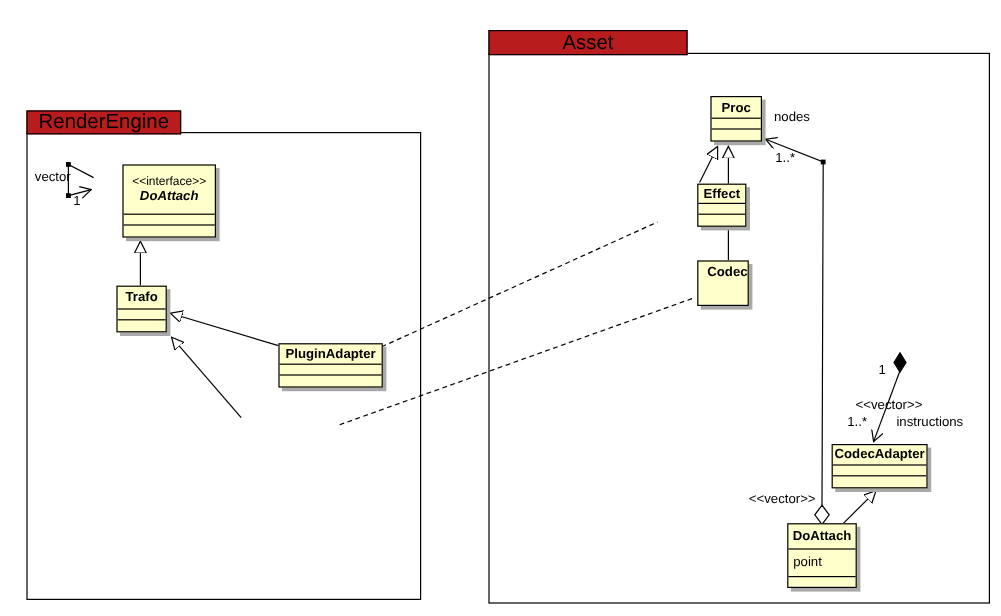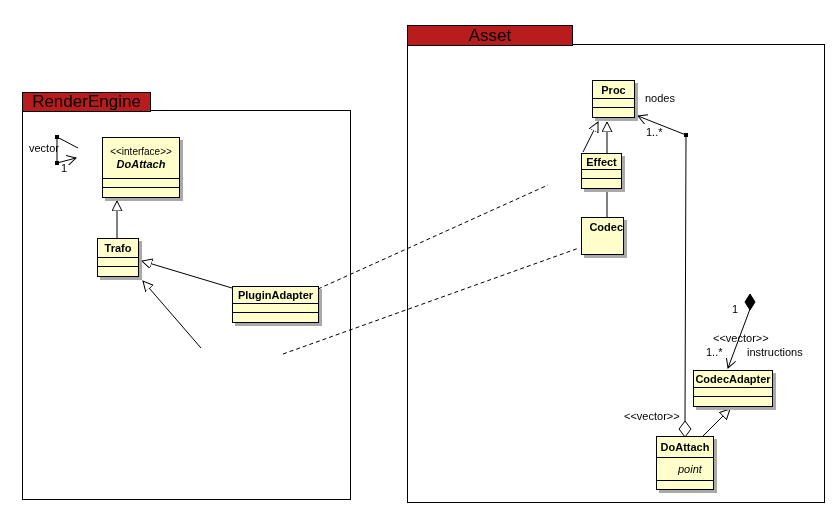--- a/index.html
+++ b/index.html
@@ -11,21 +11,21 @@
            display:flex;align-items:center;justify-content:center;font-size:17px;}
   .cls{position:absolute;background:#ffffcc;border:1px solid #000;
        box-shadow:3px 3px 0 #a9a9a9;display:flex;flex-direction:column;z-index:3;}
   .cls .nm{flex:1;display:flex;flex-direction:column;align-items:center;justify-content:center;
            font-weight:bold;font-size:11px;line-height:12px;overflow:hidden;white-space:nowrap;}
   .cls .stereo{font-weight:normal;font-size:10px;}
   .cls .iname{font-style:italic;}
   .cls .at,.cls .op{border-top:1px solid #000;font-size:11px;}
   .cls .at{height:8px;}
   .cls .op{height:9px;}
-  .cls.doattach .at{height:22px;line-height:22px;padding-left:21px;font-weight:normal;font-style:italic;}
+  .cls.doattach .at{height:22px;line-height:22px;padding-left:4px;font-weight:normal;}
   .cls.doattach .op{height:8px;}
   .lbl{position:absolute;font-size:11px;z-index:4;white-space:nowrap;background:transparent;}
 </style>
 </head>
 <body>
 
 <div id="canvas">
 
   <div class="pkg-body" style="left:22px;top:110px;width:327px;height:388px;"></div>
   <div class="pkg-tab" style="left:22px;top:92px;width:127px;height:18px;">

